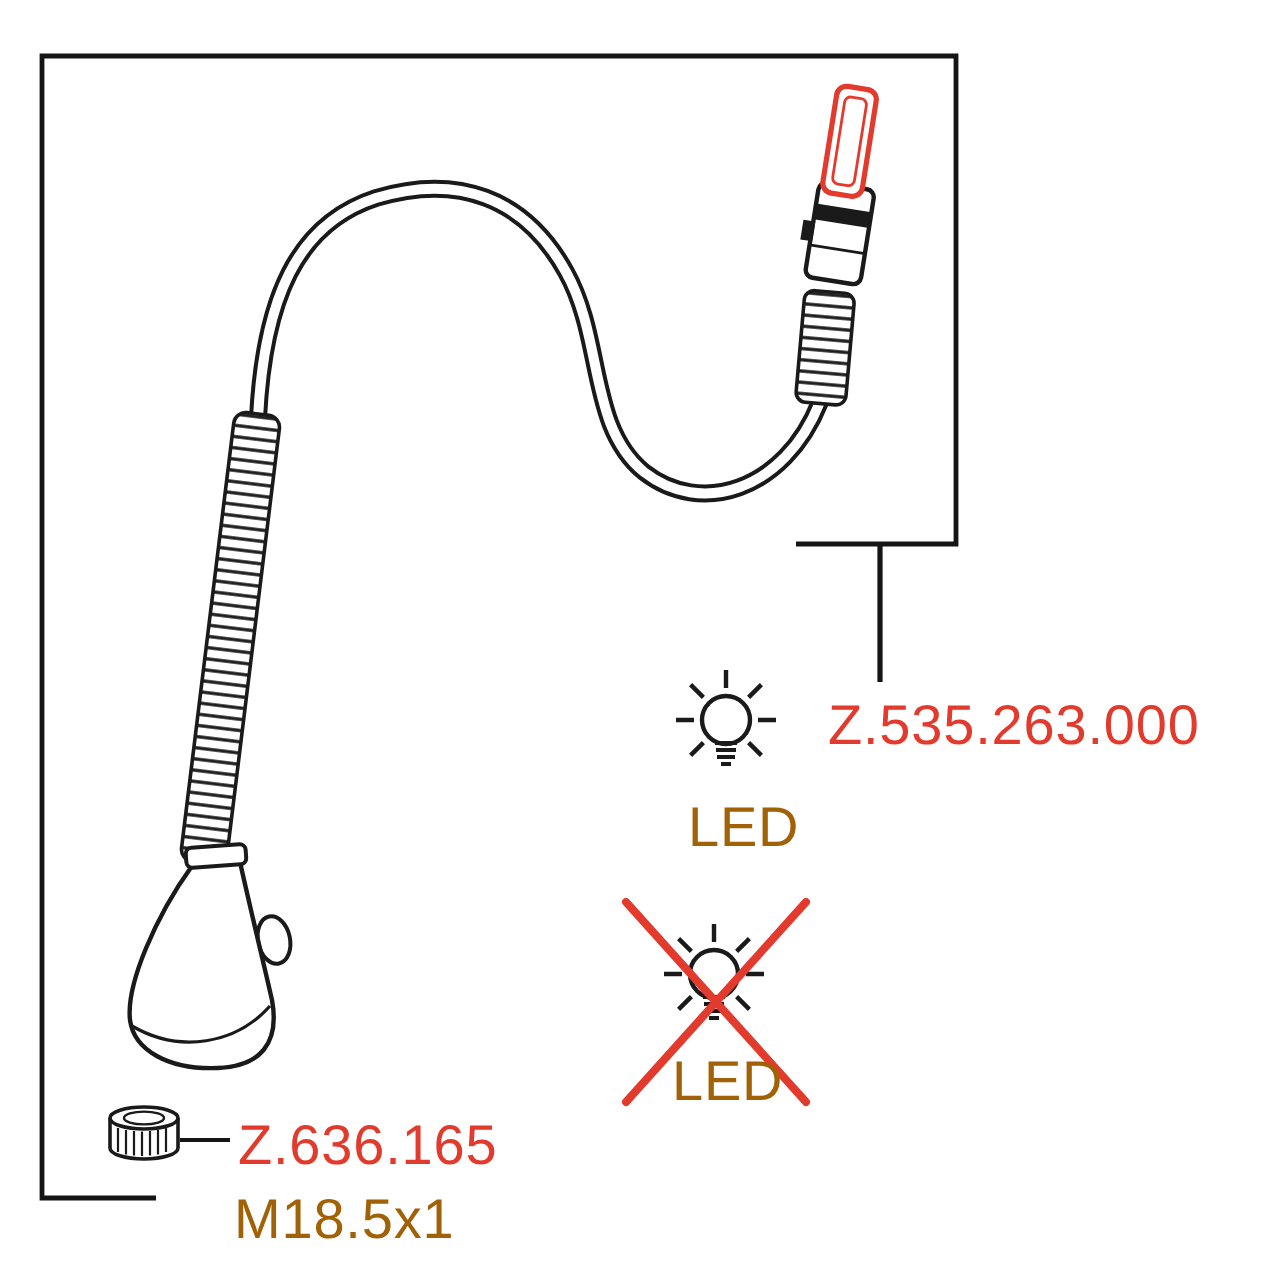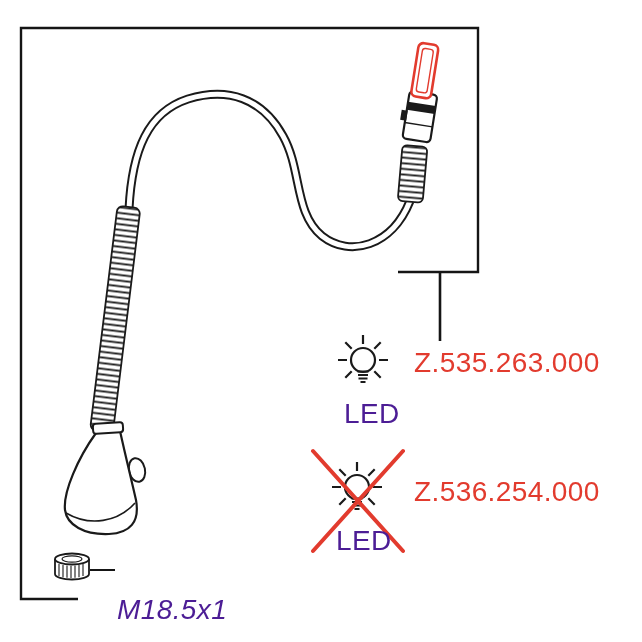--- a/index.html
+++ b/index.html
@@ -13,21 +13,21 @@
   }
   .canvas svg { position: absolute; left: 0; top: 0; }
   .label {
     position: absolute;
     font-size: 28px;
     line-height: 1.05;
     white-space: nowrap;
     letter-spacing: 0.4px;
   }
   .red   { color: #e23b2e; }
-  .black { color: #4c1d95; }
+  .black { color: #a16207; }
 </style>
 </head>
 <body>
 
 <div class="canvas">
 
   <svg width="642" height="642" viewBox="0 0 642 642">
     <defs>
       <pattern id="ribs" patternUnits="userSpaceOnUse" width="40" height="5.6">
         <rect width="40" height="5.6" fill="#ffffff"></rect>
@@ -93,18 +93,18 @@
 
     <g>
       <use href="#bulb" transform="translate(357,489)"></use>
       <path d="M 313 451 L 403 551 M 403 451 L 313 551" fill="none" stroke="#e23b2e" stroke-width="4" stroke-linecap="round"></path>
     </g>
   </svg>
 
   <div class="label red" style="left:414px; top:348px;">Z.535.263.000</div>
   <div class="label black" style="left:344px; top:399px;">LED</div>
 
-  <div class="label red" style="left:414px; top:477px;">Z.536.254.000</div>
   <div class="label black" style="left:336px; top:526px;">LED</div>
 
-  <div class="label black" style="left:117px; top:595px;font-style:italic;">M18.5x1</div>
+  <div class="label red" style="left:119px; top:558px;">Z.636.165</div>
+  <div class="label black" style="left:117px; top:595px;">M18.5x1</div>
 
 </div>
 
 </body></html>

